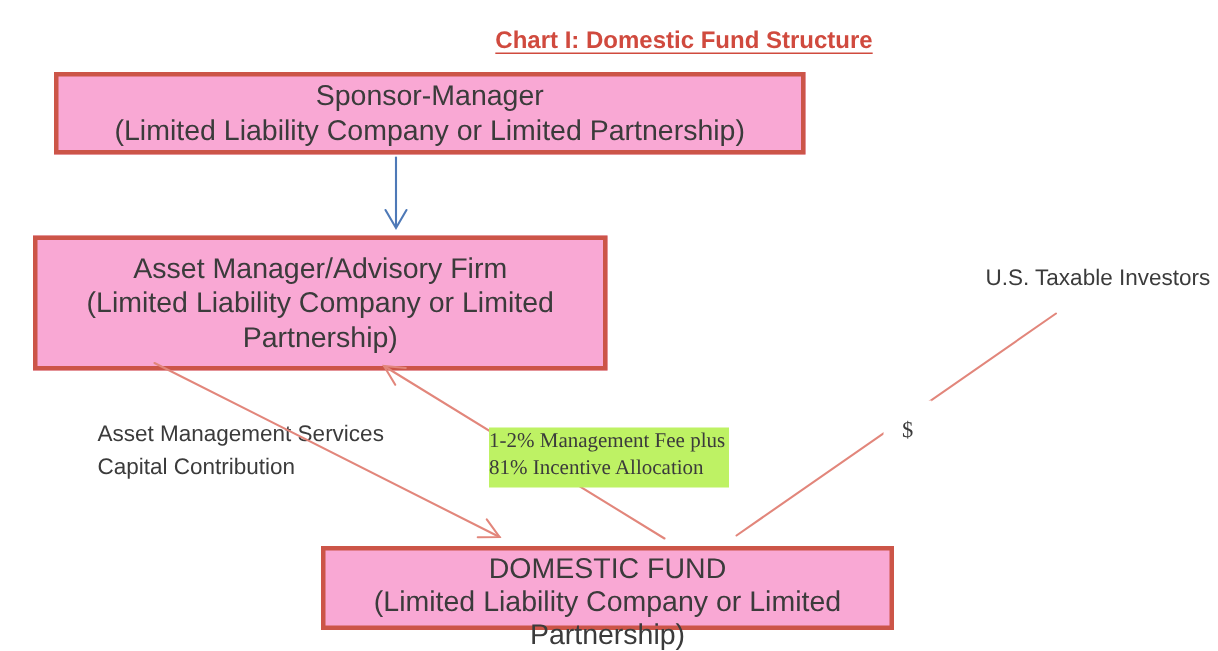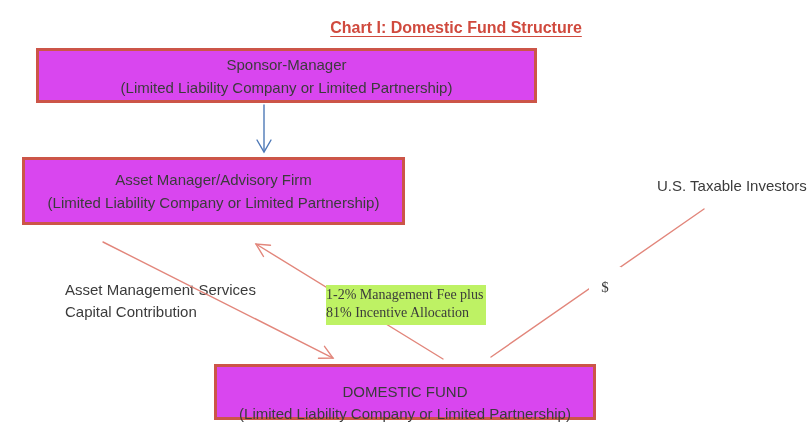--- a/index.html
+++ b/index.html
@@ -27,30 +27,30 @@
     font-weight:bold;
     color:var(--title);
     text-decoration:underline;
     text-underline-offset:3px;
     z-index:1;
     margin-top:13px;
   }
   .node{
     position:absolute;
     border:3px solid var(--box-border);
-    background:#d946ef;
+    background:#f9a8d4;
     box-sizing:border-box;
     text-align:center;
-    font-size:15px;
+    font-size:19px;
     line-height:23px;
     z-index:1;
   }
   .node-sponsor{left:36px;top:48px;width:501px;height:55px;padding-top:2px;}
-  .node-asset-manager{left:22px;top:157px;width:383px;height:68px;padding-top:8px;}
-  .node-domestic-fund{left:214px;top:364px;width:382px;height:56px;padding-top:14px;line-height:22px;}
+  .node-asset-manager{left:22px;top:157px;width:383px;height:90px;padding-top:8px;}
+  .node-domestic-fund{left:214px;top:364px;width:382px;height:56px;padding-top:2px;line-height:22px;}
   .label{position:absolute;z-index:1;}
   .label-investors{left:657px;top:177px;font-size:15px;white-space:nowrap;}
   .label-capital{left:65px;top:279px;font-size:15px;line-height:22px;white-space:nowrap;}
   .label-fee{
     left:326px;top:285px;
     font-family:"Liberation Serif", serif;
     font-size:14px;line-height:18px;
     white-space:nowrap;
     background:#bef264;
     padding:1px 3px 3px 0;

